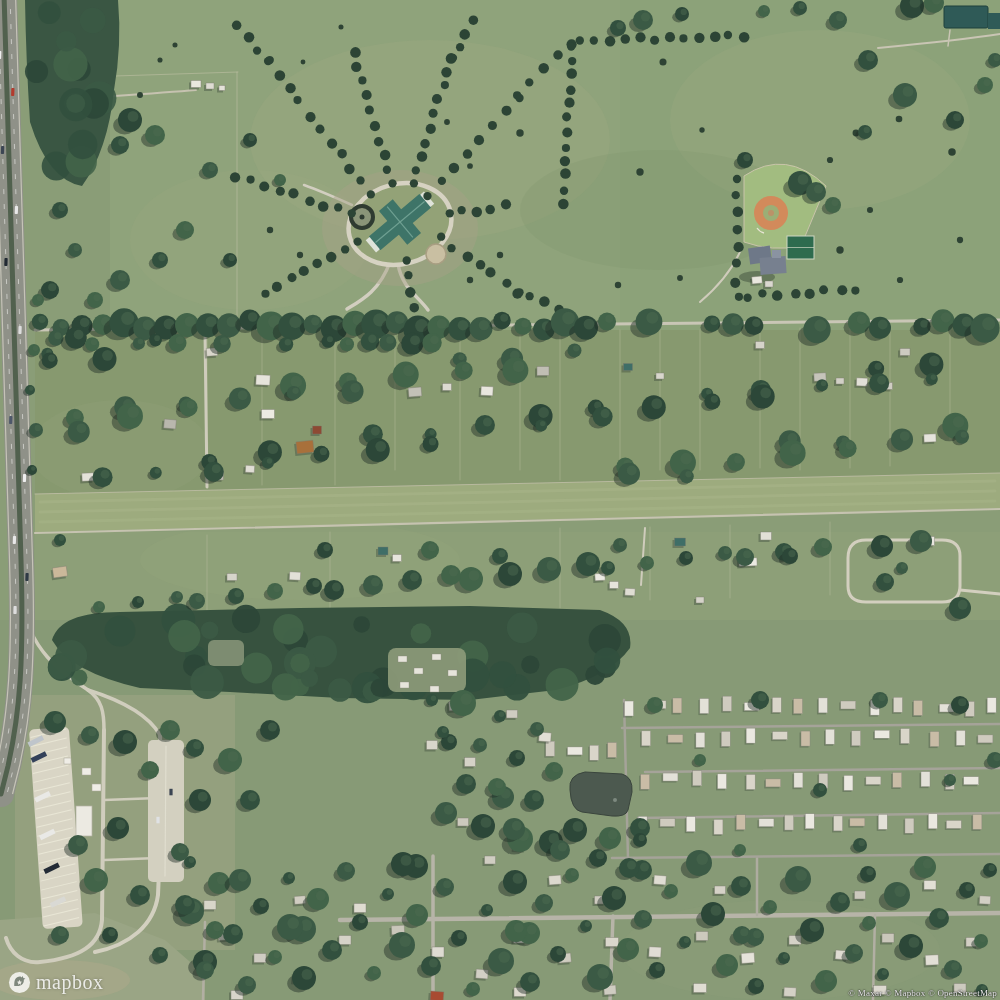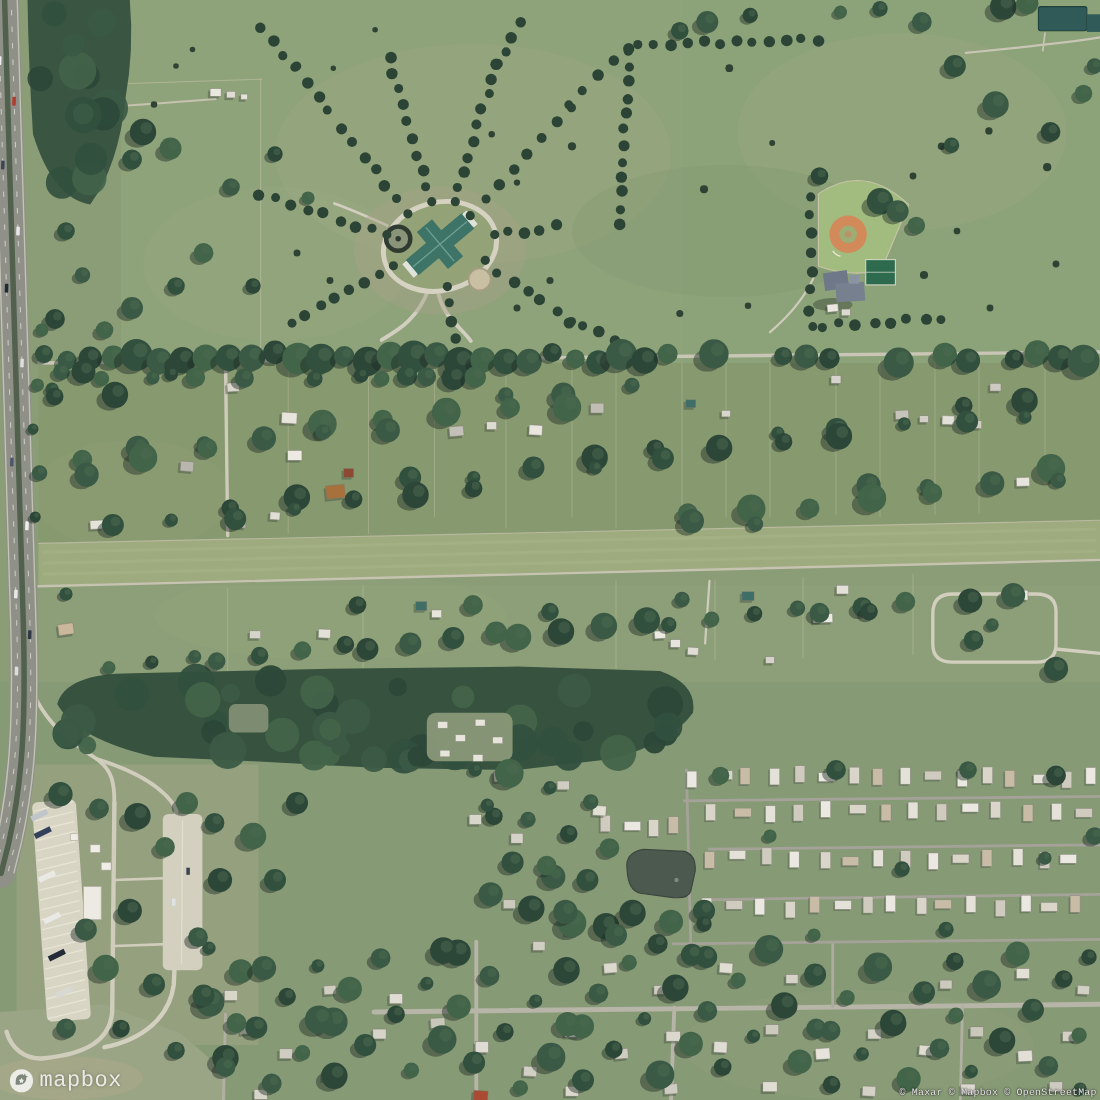--- a/index.html
+++ b/index.html
@@ -1,18 +1,18 @@
 <!DOCTYPE html>
 <html><head>
 <meta charset="utf-8">
 <style>
   html,body{margin:0;padding:0;background:#222;}
   .viewport{
     position:relative;width:1000px;height:1000px;overflow:hidden;
-    font-family:Liberation Mono, monospace;
+    font-family:Liberation Serif, serif;
   }
   .viewport svg{display:block;width:1000px;height:1000px;cursor:grab;}
   .mapbox-logo{
     position:absolute;left:8px;bottom:6px;display:flex;align-items:center;gap:5px;
     color:rgba(255,255,255,0.82);font-size:20px;font-weight:500;letter-spacing:0.5px;
     text-shadow:0 0 3px rgba(0,0,0,0.35);user-select:none;cursor:pointer;
   }
   .mapbox-logo .mark{width:23px;height:23px;display:block;}
   .attribution{
     position:absolute;right:3px;bottom:2px;

